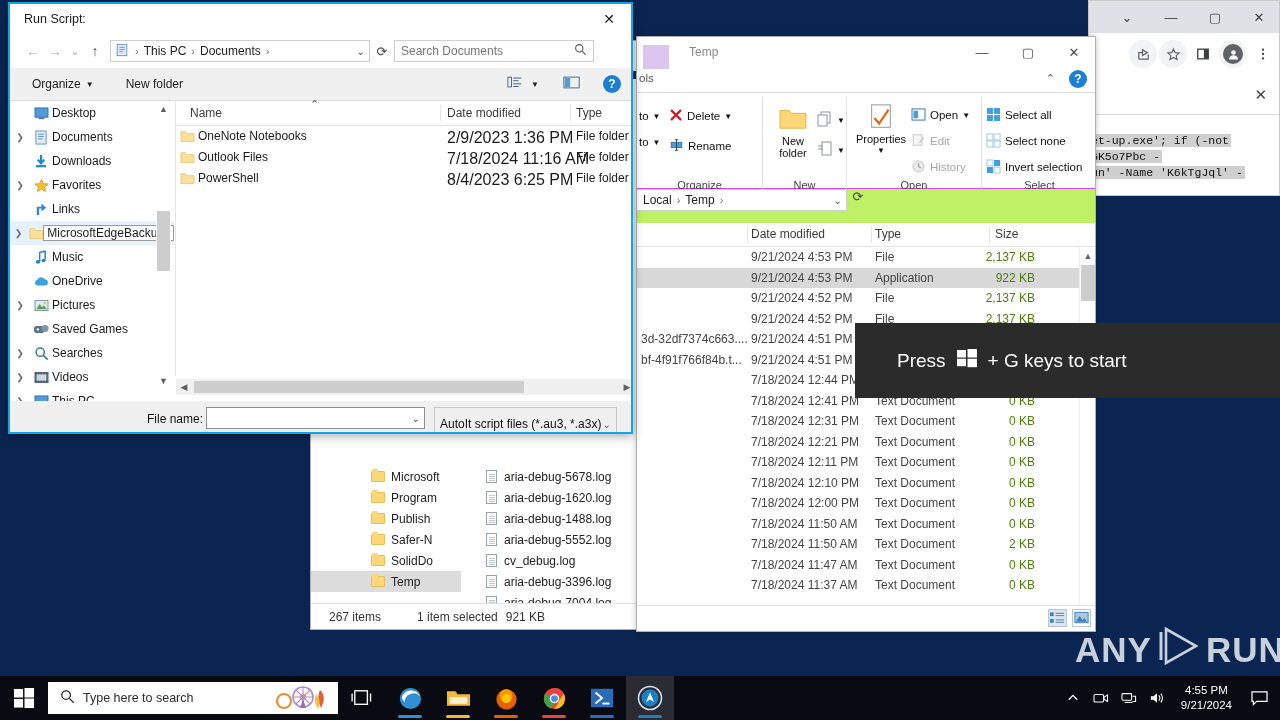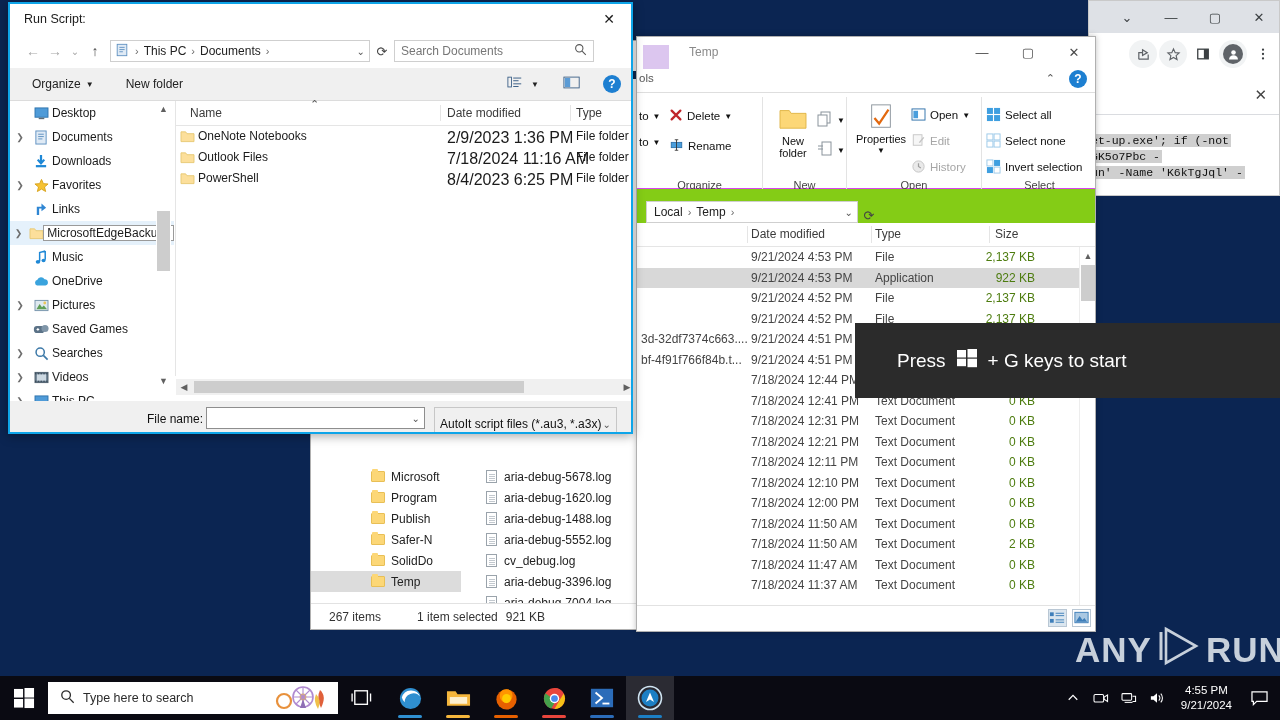--- a/index.html
+++ b/index.html
@@ -106,22 +106,22 @@
     font-size:11px;color:#444;
   }
   .rib-item{display:flex;align-items:center;gap:4px;font-size:11.5px;color:#111;height:26px;}
   .rib-item.dim{color:#a6a6a6;}
   .big-btn{
     width:100%;display:flex;flex-direction:column;align-items:center;
     font-size:11px;color:#111;line-height:12px;
   }
 
   #temp-addressbar{
-    position:absolute;left:0;top:152px;width:460px;height:34px;background:#84cc16;
-    display:flex;align-items:flex-end;padding-left:11px;
+    position:absolute;left:0;top:152px;width:460px;height:34px;background:#bef264;
+    display:flex;align-items:flex-start;
   }
   .addr-box{
     height:22px;border:1px solid #cfcfcf;background:#fff;display:flex;align-items:center;
     font-size:12px;color:#222;padding:0 4px;
   }
   .crumb{padding:0 3px;}
   .crumb-sep{color:#6a6a6a;padding:0 2px;font-size:11px;}
   .search-box{
     height:22px;border:1px solid #cfcfcf;background:#fff;display:flex;align-items:center;
     justify-content:space-between;font-size:12px;color:#767676;padding:0 6px;

